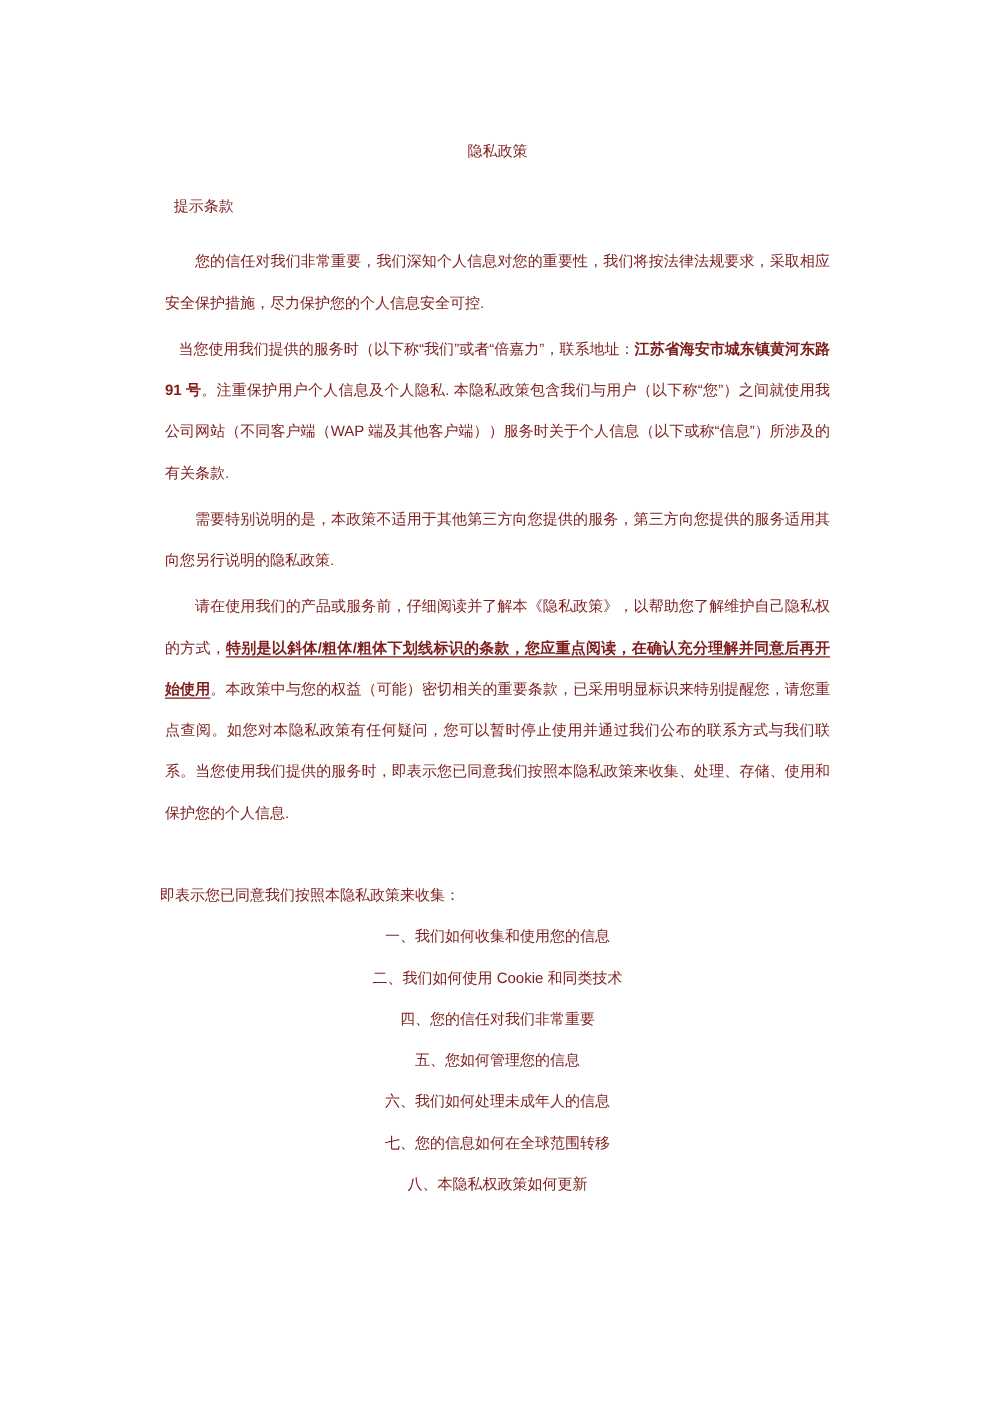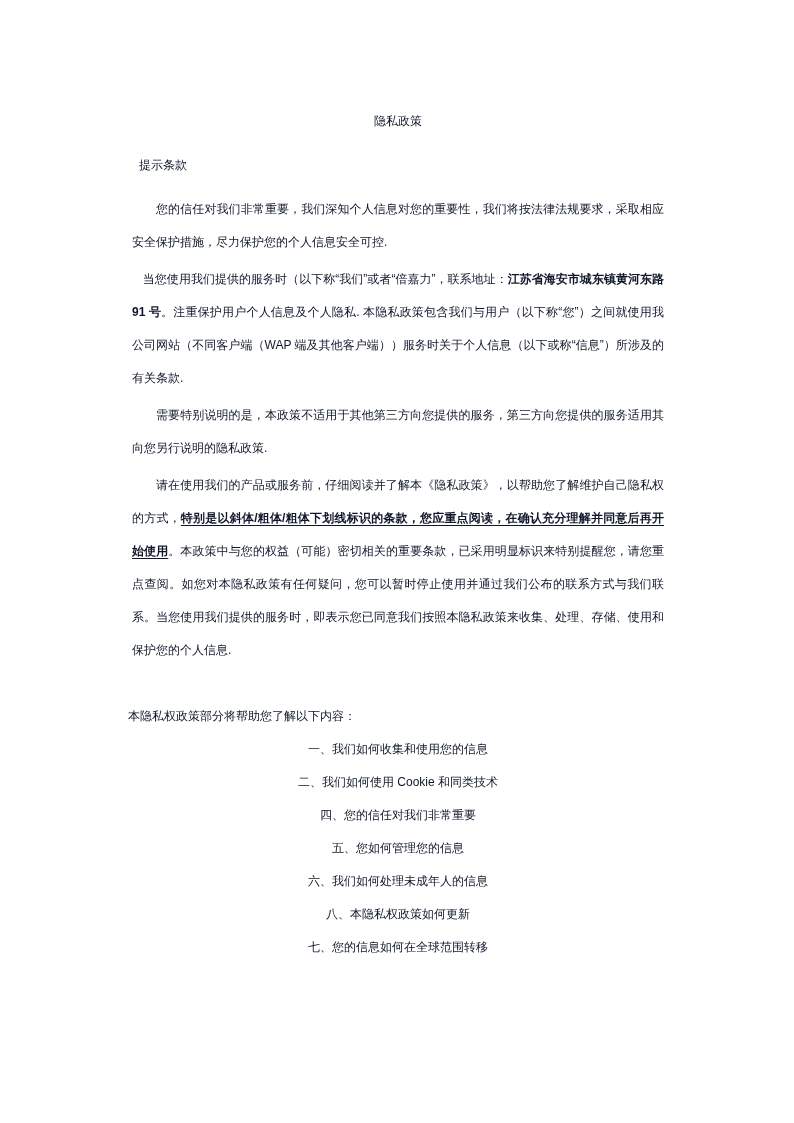--- a/index.html
+++ b/index.html
@@ -12,21 +12,21 @@
       height: 1123px;
       font-family: "Liberation Sans", "DejaVu Sans", sans-serif;
       overflow: hidden;
     }
     .page {
       box-sizing: border-box;
       width: 794px;
       height: 1123px;
       padding: 105px 126px 0 128px;
       background: #ffffff;
-      color: #0f172a;
+      color: #7f1d1d;
       font-size: 12px;
       line-height: 33px;
     }
     .doc-title {
       margin: 0;
       font-size: 12px;
       font-weight: normal;
       text-align: center;
       line-height: 33px;
     }
@@ -71,25 +71,25 @@
   <p class="section-heading">提示条款</p>
 
   <p class="para indent-2"><span>您的信任对我们非常重要，我们深知个人信息对您的重要性，我们将按法律法规要求，采取相应安全保护措施，尽力保护您的个人信息安全可控.</span></p>
 
   <p class="para indent-1"><span>当您使用我们提供的服务时（以下称“我们”或者“倍嘉力”，联系地址：</span><span class="bold">江苏省海安市城东镇黄河东路 91 号</span><span>。注重保护用户个人信息及个人隐私. 本隐私政策包含我们与用户（以下称“您”）之间就使用我公司网站（不同客户端（WAP 端及其他客户端））服务时关于个人信息（以下或称“信息”）所涉及的有关条款.</span></p>
 
   <p class="para indent-2"><span>需要特别说明的是，本政策不适用于其他第三方向您提供的服务，第三方向您提供的服务适用其向您另行说明的隐私政策.</span></p>
 
   <p class="para indent-2"><span>请在使用我们的产品或服务前，仔细阅读并了解本《隐私政策》，以帮助您了解维护自己隐私权的方式，</span><span class="bold-underline">特别是以斜体/粗体/粗体下划线标识的条款，您应重点阅读，在确认充分理解并同意后再开始使用</span><span>。本政策中与您的权益（可能）密切相关的重要条款，已采用明显标识来特别提醒您，请您重点查阅。如您对本隐私政策有任何疑问，您可以暂时停止使用并通过我们公布的联系方式与我们联系。当您使用我们提供的服务时，即表示您已同意我们按照本隐私政策来收集、处理、存储、使用和保护您的个人信息.</span></p>
 
-  <p class="toc-intro">本隐私权政策部分将帮助您了解以下内容：</p>
+  <p class="toc-intro">即表示您已同意我们按照本隐私政策来收集：</p>
 
   <ul class="toc">
     <li>一、我们如何收集和使用您的信息</li>
     <li>二、我们如何使用 Cookie 和同类技术</li>
     <li>四、您的信任对我们非常重要</li>
     <li>五、您如何管理您的信息</li>
     <li>六、我们如何处理未成年人的信息</li>
+    <li>七、您的信息如何在全球范围转移</li>
     <li>八、本隐私权政策如何更新</li>
-    <li>七、您的信息如何在全球范围转移</li>
   </ul>
 
 </div>
 
 </body></html>

